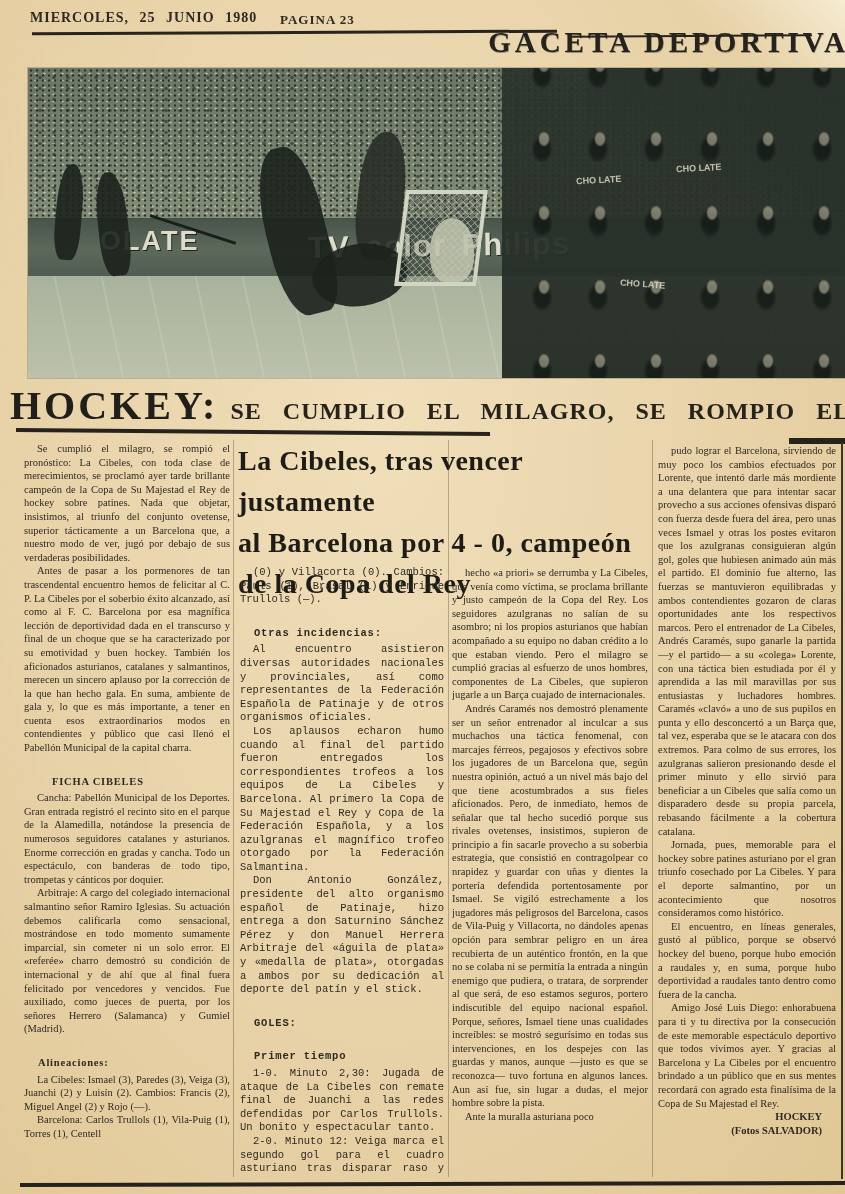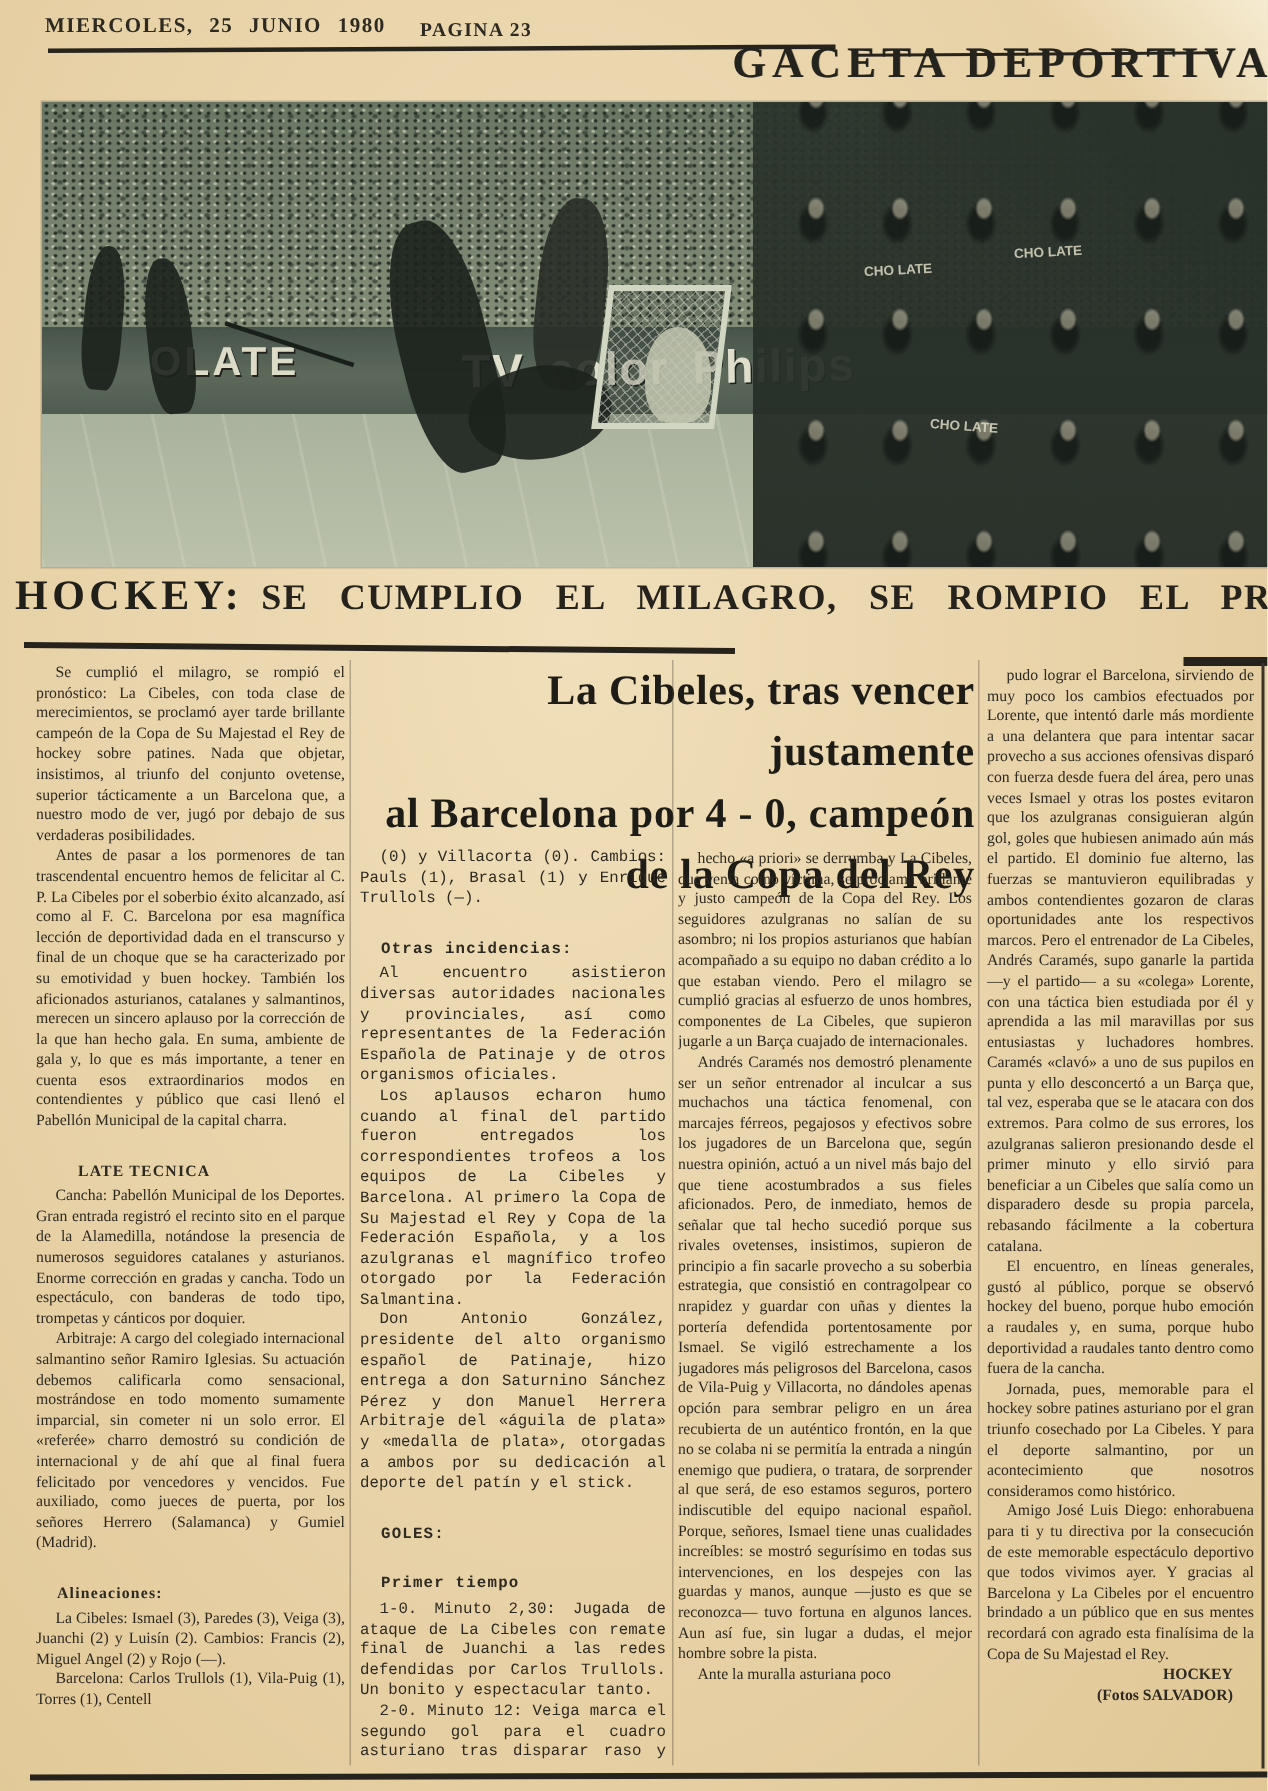--- a/index.html
+++ b/index.html
@@ -92,29 +92,29 @@
       linear-gradient(rgba(44,54,46,.92), rgba(36,44,38,.95));
     background-size:56px 74px, 56px 74px, 100% 100%;
     background-position:14px 34px, 12px 44px, 0 0;
   }
   .jersey{ position:absolute; color:rgba(233,229,208,.85); font-size:9px; font-weight:700;
     font-family:"Liberation Sans",sans-serif; line-height:9px; text-align:center; transform:rotate(-3deg); }
   .j1{ left:548px; top:108px; } .j2{ left:648px; top:96px; } .j3{ left:592px; top:212px; transform:rotate(4deg); }
   .photo-tone{ position:absolute; inset:0; background:rgba(140,150,120,.12); mix-blend-mode:multiply; }
   
   .kicker-row{ position:absolute; left:10px; top:382px; width:835px; white-space:nowrap; }
-  .kicker-word{ font-size:28px; font-weight:700; letter-spacing:3px; color:#211f1a; }
+  .kicker-word{ font-size:40px; font-weight:700; letter-spacing:3px; color:#211f1a; }
   .kicker-rest{ font-size:24px; font-weight:700; letter-spacing:1px; word-spacing:14px; color:#26231d; margin-left:8px; }
   .kicker-rule{ position:absolute; left:16px; top:430px; width:474px; height:3.5px; background:#26231d; transform:rotate(0.5deg); }
   .rule-tr{ position:absolute; right:0; top:438px; width:56px; height:6px; background:#26231d; }
   
   .article{ position:absolute; left:0; top:440px; width:845px; height:745px; }
   .headline{
     position:absolute; left:238px; top:0; width:412px; height:122px;
-    text-align:right; font-weight:700; color:#1e1c17;
+    text-align:left; font-weight:700; color:#1e1c17;
     font-size:28px; line-height:41px; letter-spacing:0.5px;
   }
   .col{ position:absolute; overflow:hidden; text-align:justify; font-size:10.5px; line-height:13.6px; }
   .col1{ left:24px;  top:2px;   width:206px; height:730px; }
   .col2{ left:240px; top:126px; width:204px; height:608px;font-family:Liberation Mono, monospace; }
   .col3{ left:452px; top:126px; width:196px; height:608px; }
   .col4{ left:658px; top:4px;   width:178px; height:730px; }
   .para{ text-indent:13px; }
   .bh{ font-weight:700; letter-spacing:0.8px; margin:20px 0 3px; }
   .bh-center{ padding-left:28px; }
@@ -175,21 +175,21 @@
     </div>
 
     <div class="vrule vr1"></div>
     <div class="vrule vr2"></div>
     <div class="vrule vr3"></div>
     <div class="vr-right"></div>
 
     <div class="col col1">
       <p class="para">Se cumplió el milagro, se rompió el pronóstico: La Cibeles, con toda clase de merecimientos, se proclamó ayer tarde brillante campeón de la Copa de Su Majestad el Rey de hockey sobre patines. Nada que objetar, insistimos, al triunfo del conjunto ovetense, superior tácticamente a un Barcelona que, a nuestro modo de ver, jugó por debajo de sus verdaderas posibilidades.</p>
       <p class="para">Antes de pasar a los pormenores de tan trascendental encuentro hemos de felicitar al C. P. La Cibeles por el soberbio éxito alcanzado, así como al F. C. Barcelona por esa magnífica lección de deportividad dada en el transcurso y final de un choque que se ha caracterizado por su emotividad y buen hockey. También los aficionados asturianos, catalanes y salmantinos, merecen un sincero aplauso por la corrección de la que han hecho gala. En suma, ambiente de gala y, lo que es más importante, a tener en cuenta esos extraordinarios modos en contendientes y público que casi llenó el Pabellón Municipal de la capital charra.</p>
-      <p class="bh bh-center">LATE TECNICA</p>
+      <p class="bh bh-center">FICHA CIBELES</p>
       <p class="para">Cancha: Pabellón Municipal de los Deportes. Gran entrada registró el recinto sito en el parque de la Alamedilla, notándose la presencia de numerosos seguidores catalanes y asturianos. Enorme corrección en gradas y cancha. Todo un espectáculo, con banderas de todo tipo, trompetas y cánticos por doquier.</p>
       <p class="para">Arbitraje: A cargo del colegiado internacional salmantino señor Ramiro Iglesias. Su actuación debemos calificarla como sensacional, mostrándose en todo momento sumamente imparcial, sin cometer ni un solo error. El «referée» charro demostró su condición de internacional y de ahí que al final fuera felicitado por vencedores y vencidos. Fue auxiliado, como jueces de puerta, por los señores Herrero (Salamanca) y Gumiel (Madrid).</p>
       <p class="bh bh-indent">Alineaciones:</p>
       <p class="para">La Cibeles: Ismael (3), Paredes (3), Veiga (3), Juanchi (2) y Luisín (2). Cambios: Francis (2), Miguel Angel (2) y Rojo (—).</p>
       <p class="para">Barcelona: Carlos Trullols (1), Vila-Puig (1), Torres (1), Centell</p>
     </div>
 
     <div class="col col2">
       <p class="para">(0) y Villacorta (0). Cambios: Pauls (1), Brasal (1) y Enrique Trullols (—).</p>
       <p class="bh bh-indent">Otras incidencias:</p>
@@ -207,22 +207,22 @@
     </div>
 
     <div class="col col3">
       <p class="para">hecho «a priori» se derrumba y La Cibeles, que venía como víctima, se proclama brillante y justo campeón de la Copa del Rey. Los seguidores azulgranas no salían de su asombro; ni los propios asturianos que habían acompañado a su equipo no daban crédito a lo que estaban viendo. Pero el milagro se cumplió gracias al esfuerzo de unos hombres, componentes de La Cibeles, que supieron jugarle a un Barça cuajado de internacionales.</p>
       <p class="para">Andrés Caramés nos demostró plenamente ser un señor entrenador al inculcar a sus muchachos una táctica fenomenal, con marcajes férreos, pegajosos y efectivos sobre los jugadores de un Barcelona que, según nuestra opinión, actuó a un nivel más bajo del que tiene acostumbrados a sus fieles aficionados. Pero, de inmediato, hemos de señalar que tal hecho sucedió porque sus rivales ovetenses, insistimos, supieron de principio a fin sacarle provecho a su soberbia estrategia, que consistió en contragolpear co nrapidez y guardar con uñas y dientes la portería defendida portentosamente por Ismael. Se vigiló estrechamente a los jugadores más peligrosos del Barcelona, casos de Vila-Puig y Villacorta, no dándoles apenas opción para sembrar peligro en un área recubierta de un auténtico frontón, en la que no se colaba ni se permitía la entrada a ningún enemigo que pudiera, o tratara, de sorprender al que será, de eso estamos seguros, portero indiscutible del equipo nacional español. Porque, señores, Ismael tiene unas cualidades increíbles: se mostró segurísimo en todas sus intervenciones, en los despejes con las guardas y manos, aunque —justo es que se reconozca— tuvo fortuna en algunos lances. Aun así fue, sin lugar a dudas, el mejor hombre sobre la pista.</p>
       <p class="para">Ante la muralla asturiana poco</p>
     </div>
 
     <div class="col col4">
       <p class="para">pudo lograr el Barcelona, sirviendo de muy poco los cambios efectuados por Lorente, que intentó darle más mordiente a una delantera que para intentar sacar provecho a sus acciones ofensivas disparó con fuerza desde fuera del área, pero unas veces Ismael y otras los postes evitaron que los azulgranas consiguieran algún gol, goles que hubiesen animado aún más el partido. El dominio fue alterno, las fuerzas se mantuvieron equilibradas y ambos contendientes gozaron de claras oportunidades ante los respectivos marcos. Pero el entrenador de La Cibeles, Andrés Caramés, supo ganarle la partida —y el partido— a su «colega» Lorente, con una táctica bien estudiada por él y aprendida a las mil maravillas por sus entusiastas y luchadores hombres. Caramés «clavó» a uno de sus pupilos en punta y ello desconcertó a un Barça que, tal vez, esperaba que se le atacara con dos extremos. Para colmo de sus errores, los azulgranas salieron presionando desde el primer minuto y ello sirvió para beneficiar a un Cibeles que salía como un disparadero desde su propia parcela, rebasando fácilmente a la cobertura catalana.</p>
+      <p class="para">Jornada, pues, memorable para el hockey sobre patines asturiano por el gran triunfo cosechado por La Cibeles. Y para el deporte salmantino, por un acontecimiento que nosotros consideramos como histórico.</p>
       <p class="para">El encuentro, en líneas generales, gustó al público, porque se observó hockey del bueno, porque hubo emoción a raudales y, en suma, porque hubo deportividad a raudales tanto dentro como fuera de la cancha.</p>
-      <p class="para">Jornada, pues, memorable para el hockey sobre patines asturiano por el gran triunfo cosechado por La Cibeles. Y para el deporte salmantino, por un acontecimiento que nosotros consideramos como histórico.</p>
       <p class="para">Amigo José Luis Diego: enhorabuena para ti y tu directiva por la consecución de este memorable espectáculo deportivo que todos vivimos ayer. Y gracias al Barcelona y La Cibeles por el encuentro brindado a un público que en sus mentes recordará con agrado esta finalísima de la Copa de Su Majestad el Rey.</p>
       <p class="sig">HOCKEY</p>
       <p class="sig">(Fotos SALVADOR)</p>
     </div>
   </div>
 
   <div class="bottom-rule"></div>
 </div>
 
 </body></html>

